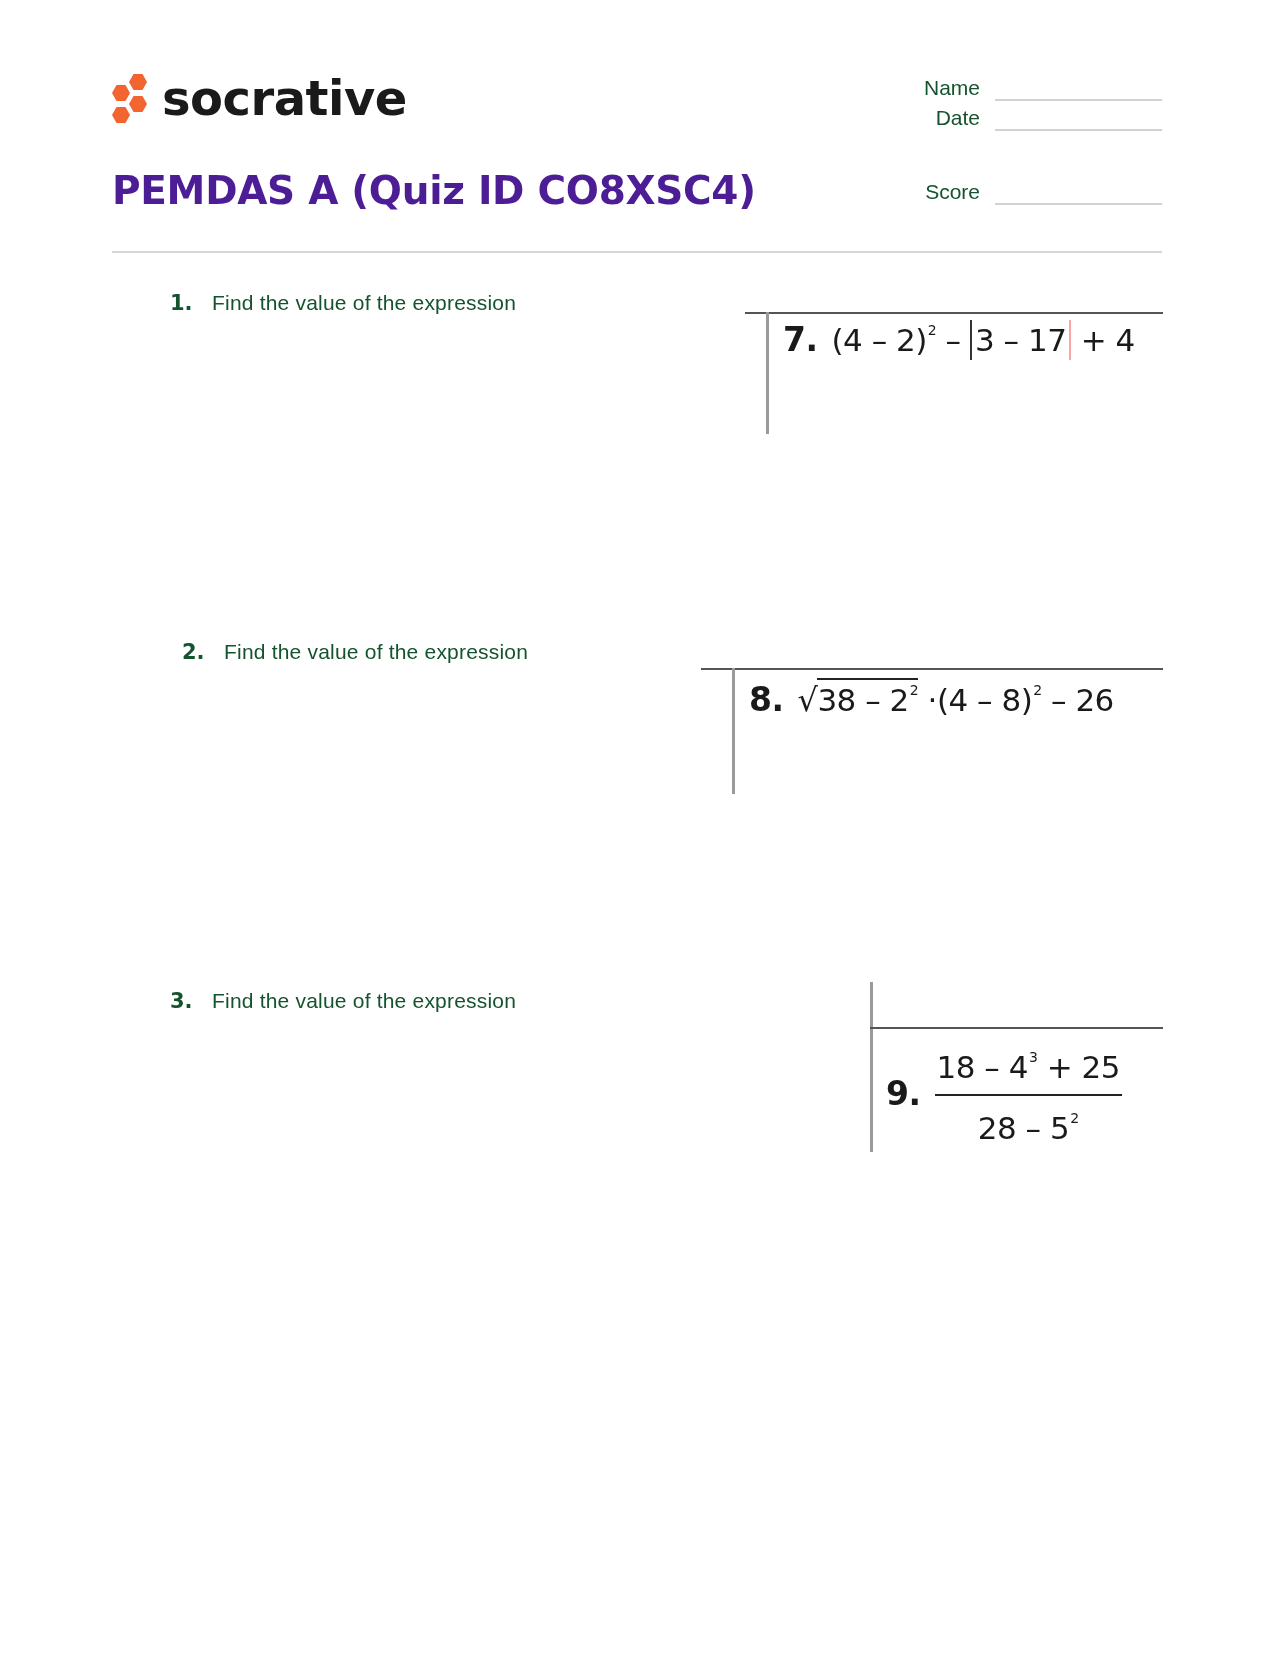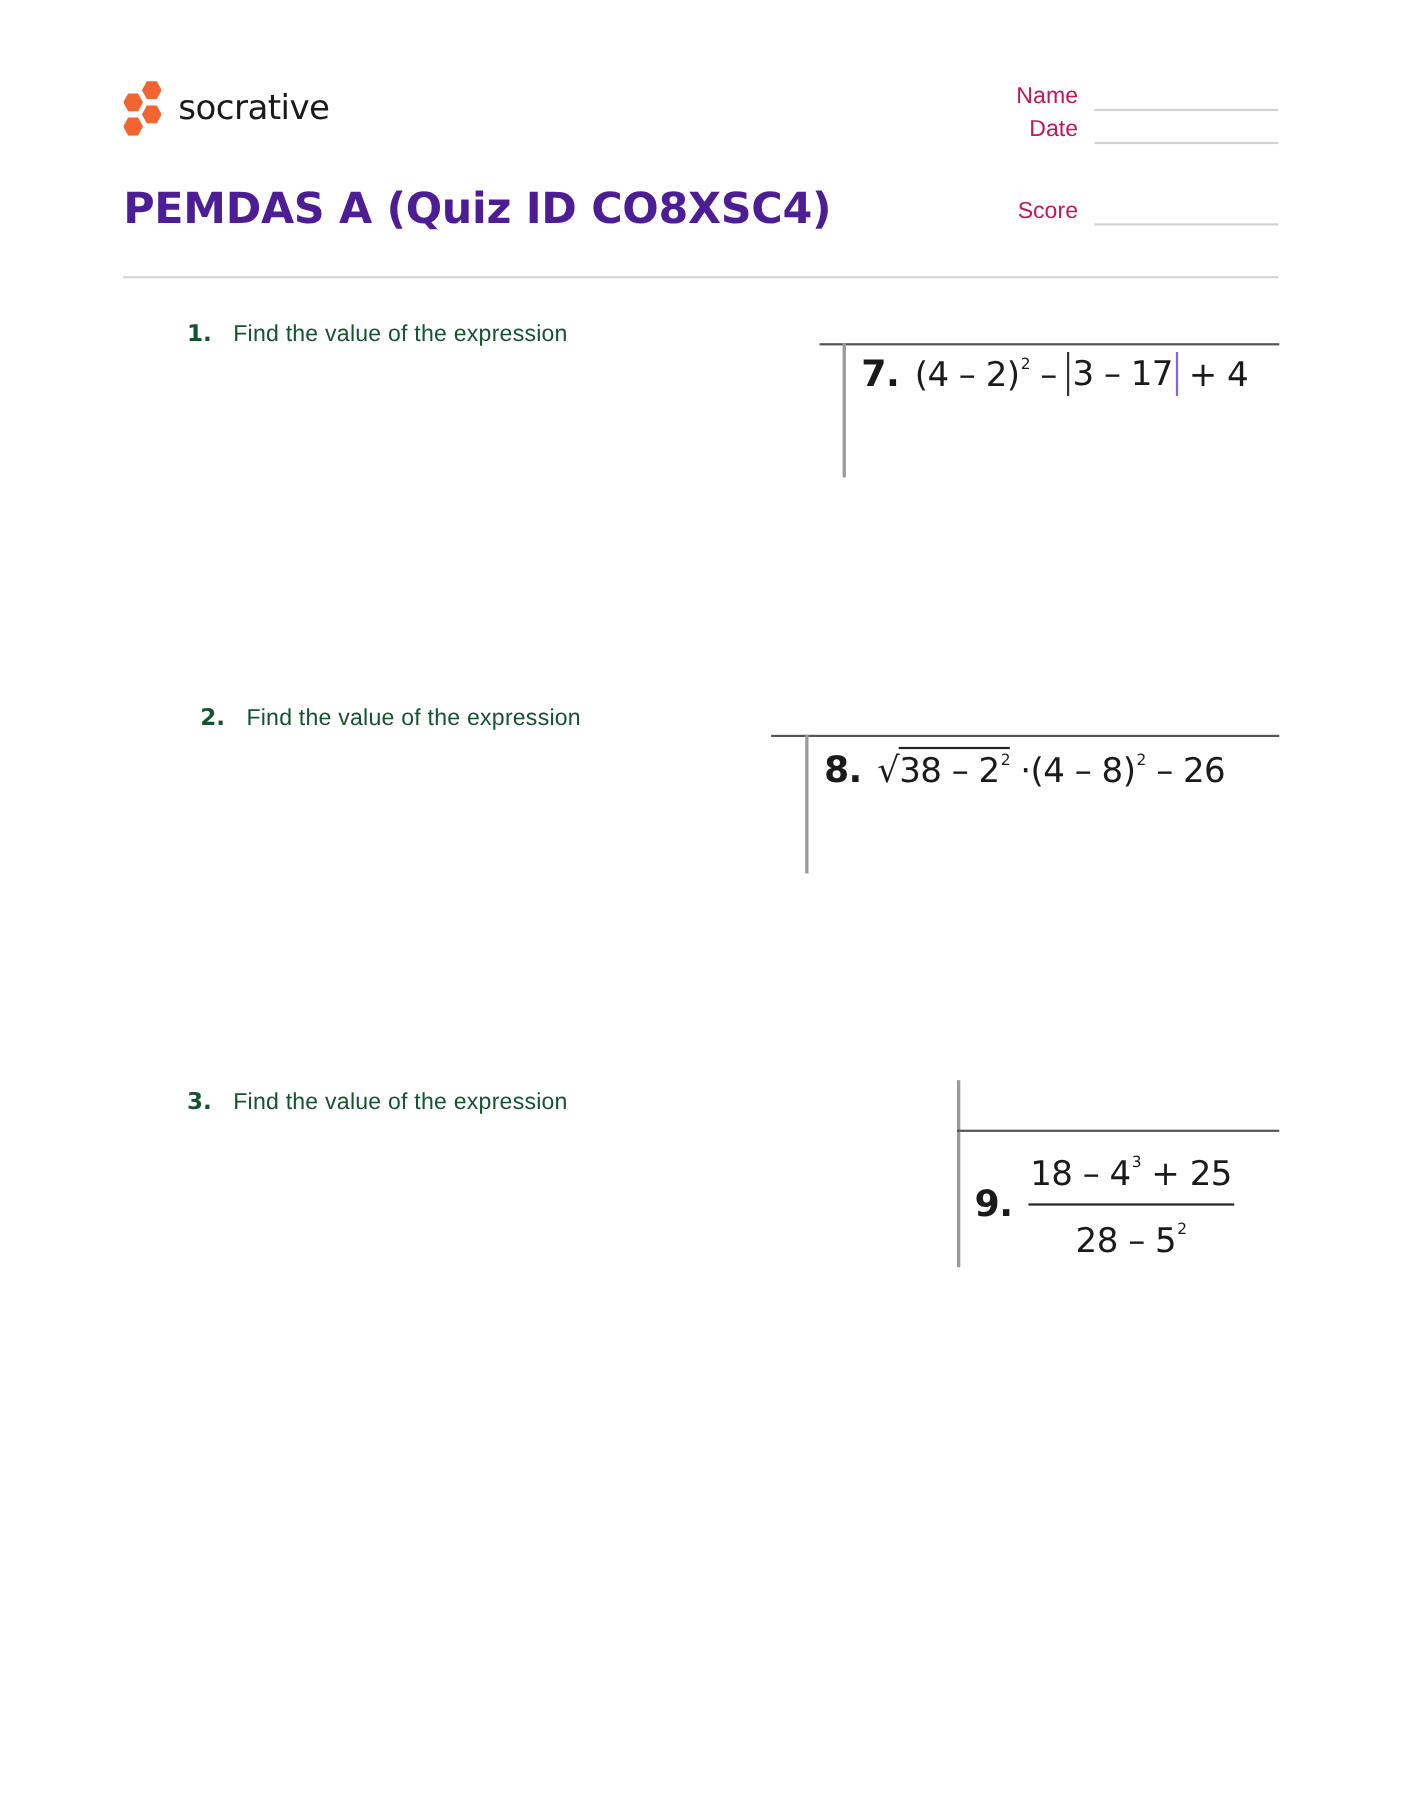--- a/index.html
+++ b/index.html
@@ -3,45 +3,45 @@
 <meta charset="utf-8">
 <style>
   html, body { margin: 0; padding: 0; background: #ffffff; }
   body { width: 1275px; height: 1653px; position: relative; overflow: hidden;
          font-family: "Liberation Sans", sans-serif; color: #111111; }
 
   .logo { position: absolute; left: 112px; top: 72px; height: 52px; display: flex; align-items: center; }
   .logo-mark { width: 38px; height: 50px; position: relative; margin-right: 12px; }
   .hex { position: absolute; width: 18px; height: 18px; background: #f26531;
          clip-path: polygon(25% 5%, 75% 5%, 100% 50%, 75% 95%, 25% 95%, 0 50%); }
-  .logo-text { font-family: "DejaVu Sans", sans-serif; font-size: 31px; font-weight: 400;
+  .logo-text { font-family: "DejaVu Sans", sans-serif; font-size: 48px; font-weight: 700;
                letter-spacing: -0.5px; color: #1a1a1a; }
 
   .title { position: absolute; left: 112px; top: 168px; font-family: "DejaVu Sans", sans-serif;
            font-size: 39px; font-weight: 600; color: #4c1d95; letter-spacing: -0.3px; white-space: nowrap; }
 
   .field { position: absolute; left: 880px; width: 282px; height: 30px; }
-  .field-label { position: absolute; right: 182px; bottom: 4px; font-size: 21px; color: #be185d; text-align: right; }
+  .field-label { position: absolute; right: 182px; bottom: 4px; font-size: 21px; color: #14532d; text-align: right; }
   .field-line { position: absolute; left: 115px; right: 0; bottom: 3px; border-bottom: 2px solid #d2d2d2; }
 
   .divider { position: absolute; left: 112px; width: 1050px; top: 251px; border-top: 2px solid #d6d6d6; }
 
   .question { position: absolute; left: 170px; width: 420px; font-size: 21px; color: #14532d; white-space: nowrap; }
   .q-num { display: inline-block; width: 42px; text-align: left; font-weight: 700;
            font-family: "DejaVu Sans", sans-serif; font-size: 21px; }
   .q-text { letter-spacing: 0.2px; }
 
   .expr-img { position: absolute; background: #fff; }
   .hline { position: absolute; border-top: 2px solid #555; }
   .vline { position: absolute; border-left: 3px solid #9a9a9a; }
   .math { position: absolute; font-family: "DejaVu Sans", sans-serif; font-size: 31px; color: #1a1a1a;
           white-space: nowrap; letter-spacing: -0.5px; }
   .math .num { font-weight: 700; font-size: 33px; margin-right: 14px; }
   .math sup { font-size: 14px; vertical-align: 16px; margin-left: 1px; }
-  .abs { display: inline-block; border-left: 2px solid #333; border-right: 2px solid #8b5cf6; padding: 0 3px; height: 40px; line-height: 40px; vertical-align: middle; margin-top: -6px; }
+  .abs { display: inline-block; border-left: 2px solid #333; border-right: 2px solid #fca5a5; padding: 0 3px; height: 40px; line-height: 40px; vertical-align: middle; margin-top: -6px; }
   .sqrt { display: inline-block; }
   .sqrt .rad { font-size: 32px; }
   .sqrt .under { border-top: 2px solid #222; padding-top: 2px; }
   .frac { display: inline-flex; flex-direction: column; align-items: center; vertical-align: middle; }
   .frac .numer { border-bottom: 2px solid #222; padding: 0 2px 8px 2px; line-height: 38px; }
   .frac .denom { line-height: 40px; padding-top: 2px; }
 </style>
 </head>
 <body>
 

